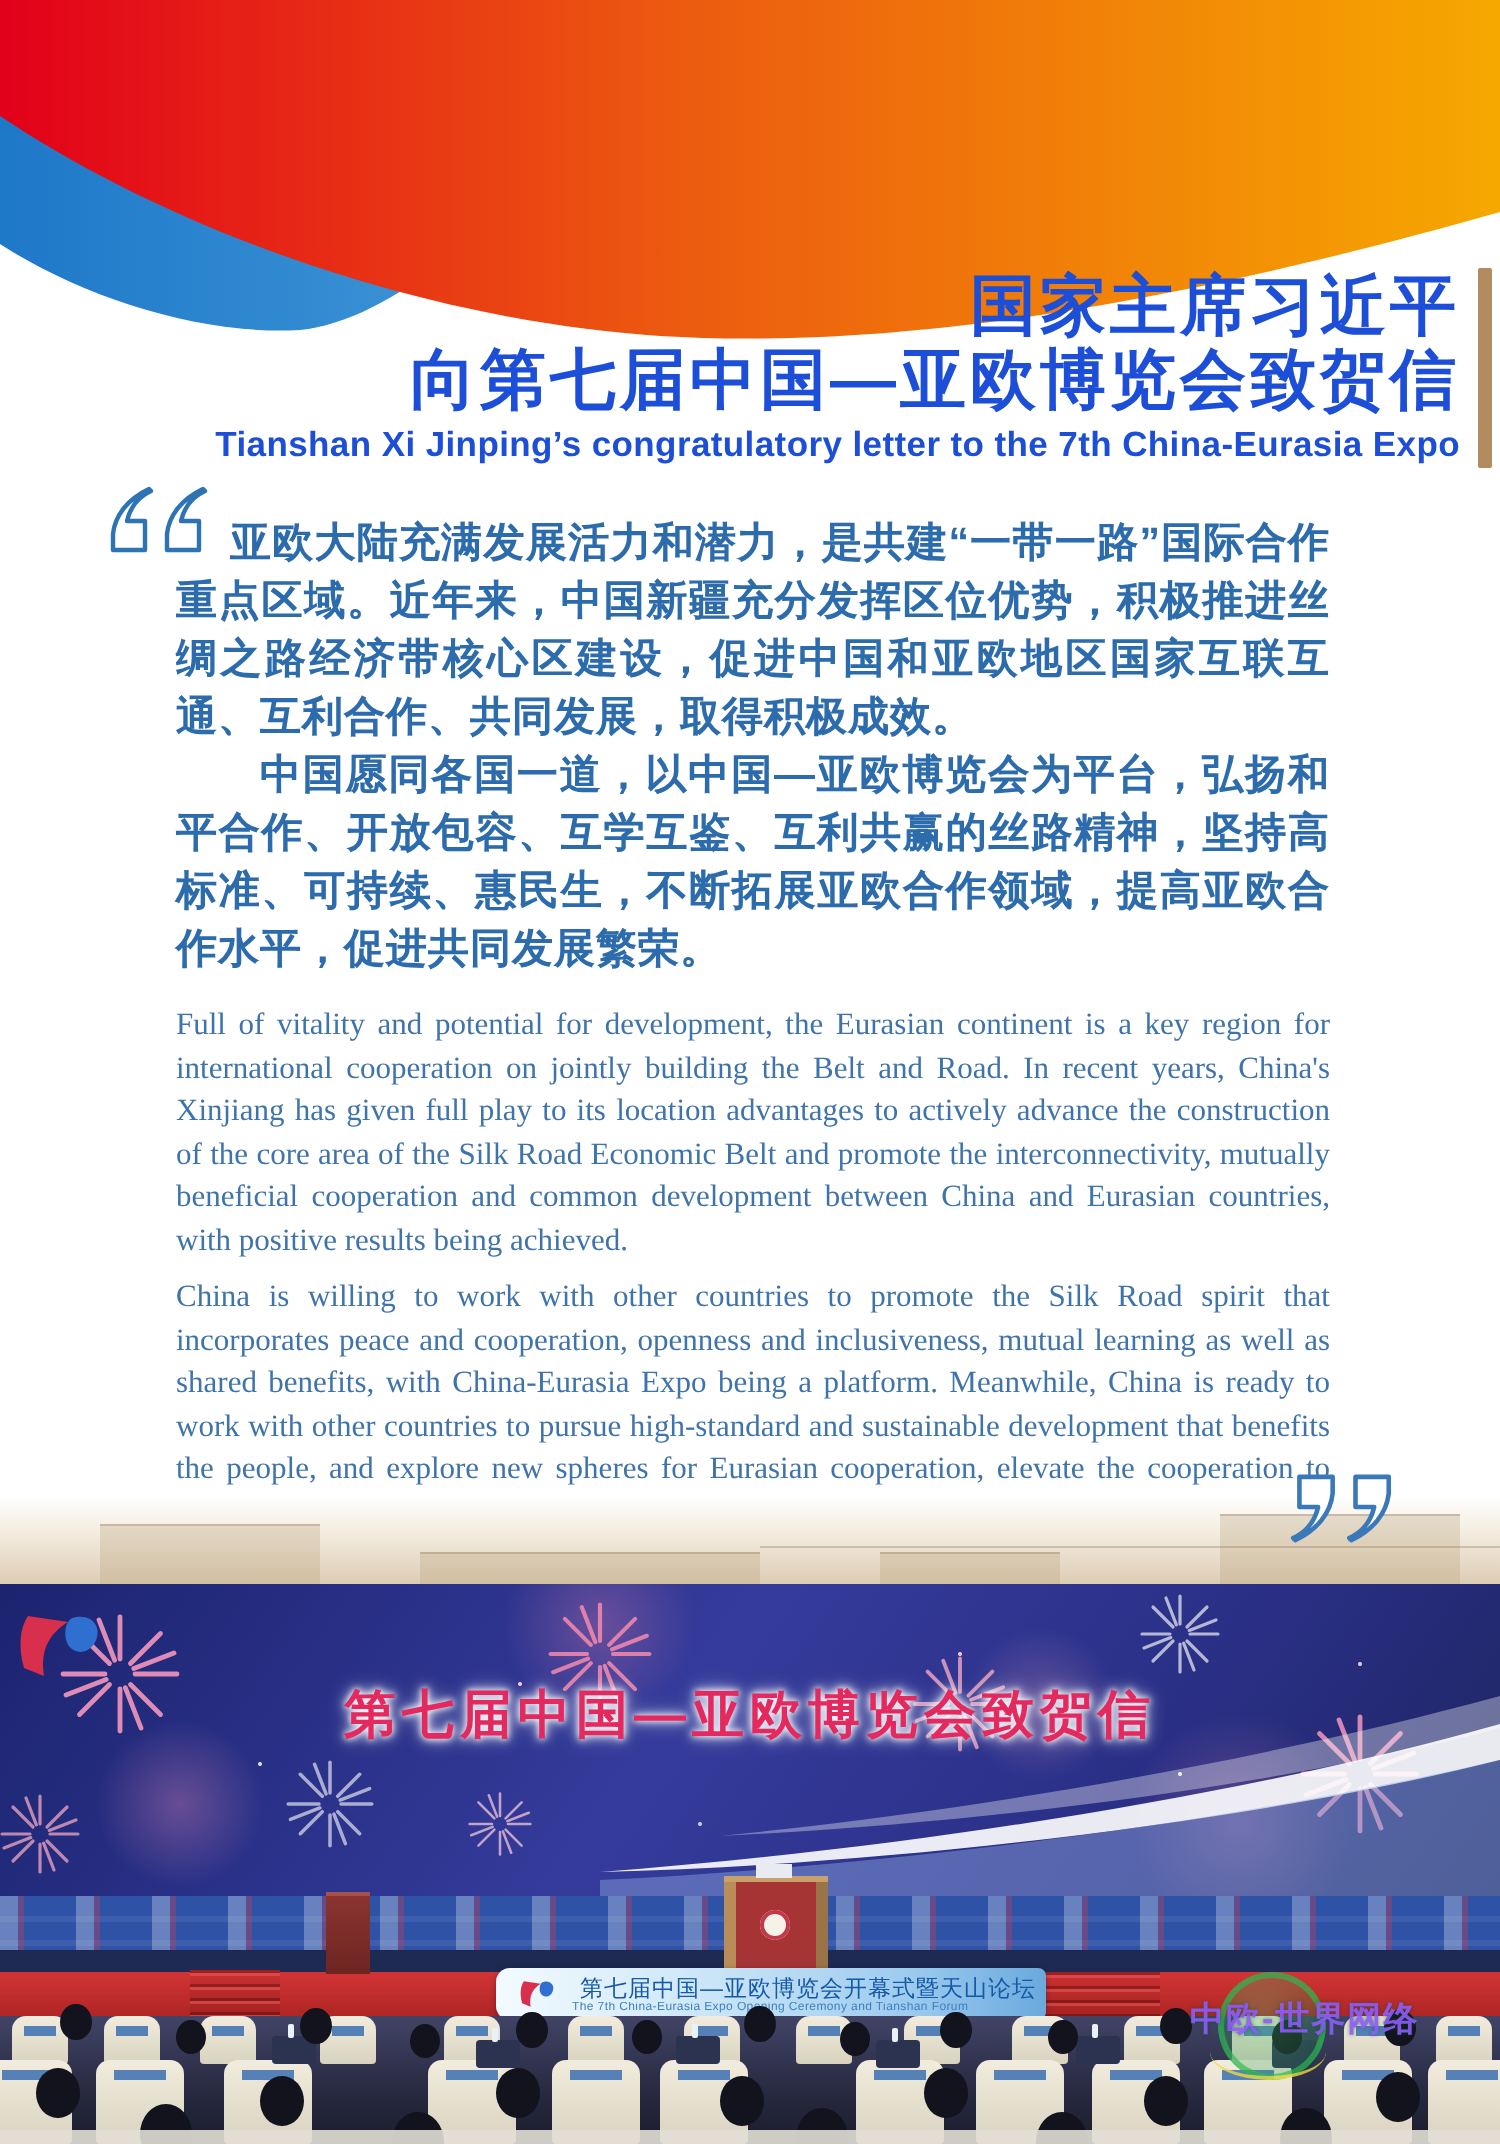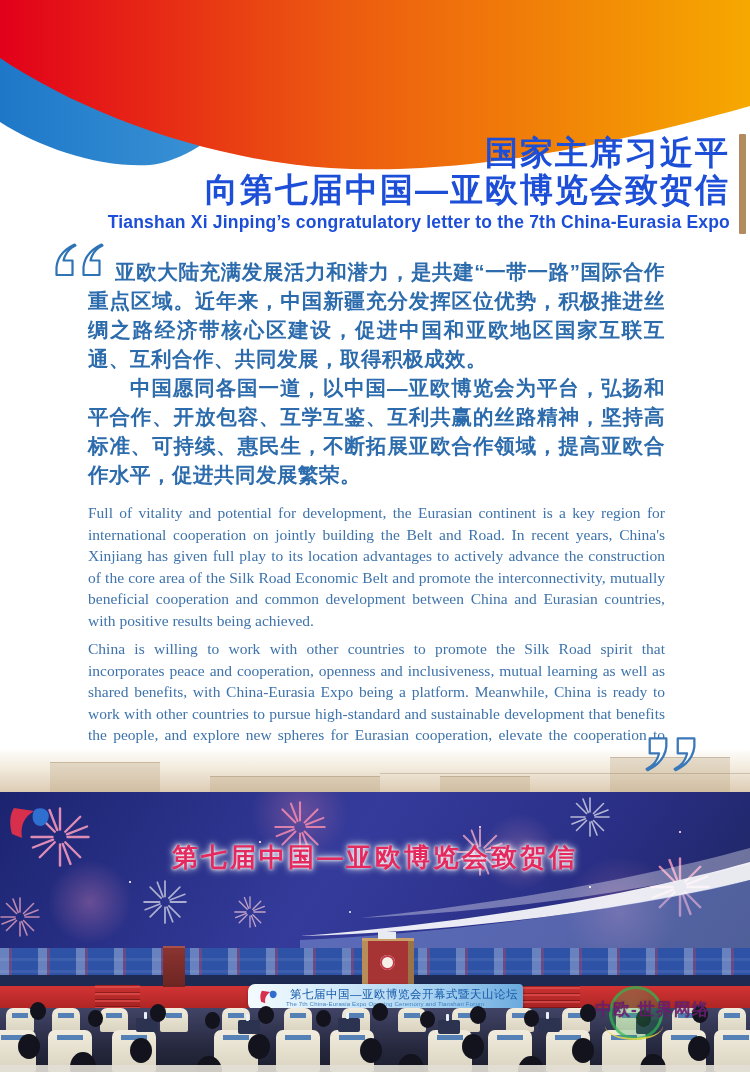--- a/index.html
+++ b/index.html
@@ -83,21 +83,21 @@
   .chair{position:absolute;background:linear-gradient(#f1ecdd,#d9d2bf);border-radius:7px 7px 2px 2px;}
   .chair .card{position:absolute;left:20%;top:5px;width:60%;height:5px;background:#3a6fb0;opacity:.85;}
   .head{position:absolute;border-radius:50%;background:#12131d;}
   .table{position:absolute;background:#2b3350;border-radius:2px;}
   .bottle{position:absolute;width:3px;height:7px;background:#e8f2fa;border-radius:1px;}
   .floor-strip{position:absolute;left:0;bottom:0;width:750px;height:7px;background:rgba(226,223,214,.9);}
   .watermark{position:absolute;left:595px;top:248px;width:150px;z-index:5;opacity:.92;}
   .wm-globe{position:absolute;left:14px;top:-12px;width:48px;height:48px;border-radius:50%;
         border:3px solid rgba(46,185,80,.75);
         background:radial-gradient(circle at 35% 35%,rgba(80,200,110,.35),rgba(20,120,60,.25));}
-  .wm-text{position:relative;font-size:17px;font-weight:bold;color:#701a75;letter-spacing:1px;
+  .wm-text{position:relative;font-size:17px;font-weight:bold;color:#8b5cf6;letter-spacing:1px;
         text-shadow:0 0 2px rgba(10,80,30,.6);white-space:nowrap;}
   .wm-arc{position:absolute;left:10px;top:14px;width:58px;height:26px;border:0;
         border-bottom:2px solid rgba(240,220,60,.85);border-radius:50%;}
 </style>
 </head>
 <body>
 
 <div class="page">
 
   <svg class="hdr" viewBox="0 0 750 235">

